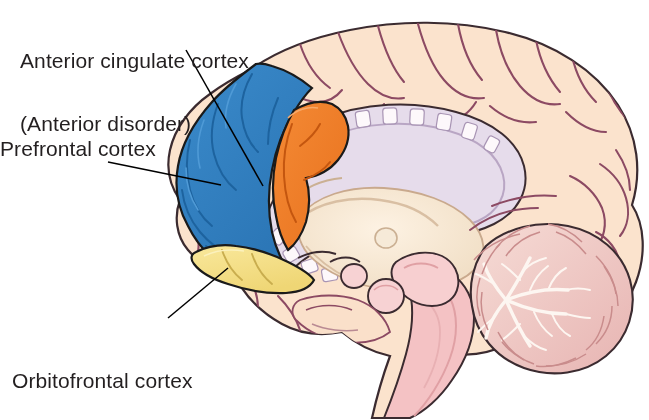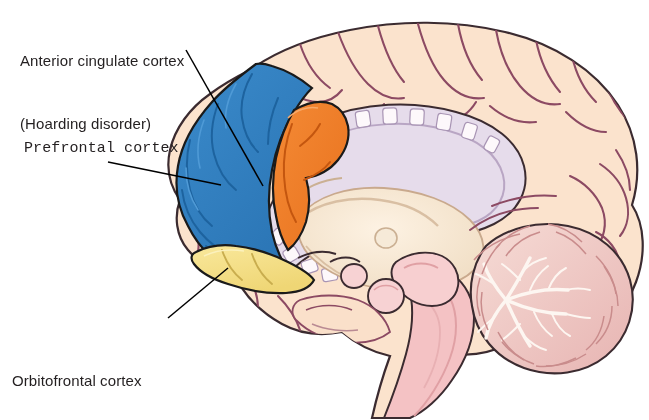--- a/index.html
+++ b/index.html
@@ -11,27 +11,27 @@
     position: relative;
     width: 649px;
     height: 420px;
     background: #ffffff;
     overflow: hidden;
     font-family: "Liberation Sans", sans-serif;
   }
   .label {
     position: absolute;
     color: #231f20;
-    font-size: 15px;
+    font-size: 21px;
     line-height: 21px;
     white-space: pre;
     letter-spacing: 0.1px;
   }
   #label-acc { left: 20px; top: 8px; }
-  #label-pfc { left: 24px; top: 96px; font-family: Liberation Mono, monospace; }
+  #label-pfc { left: 0; top: 96px; }
   #label-ofc { left: 12px; top: 328px; }
   #brain-svg {
     position: absolute;
     left: 0;
     top: 0;
     width: 649px;
     height: 420px;
   }
 </style>
 </head>
@@ -305,21 +305,21 @@
 
     <g stroke="#000000" stroke-width="1.5" fill="none">
       <line x1="186" y1="50" x2="263" y2="186"></line>
       <line x1="108" y1="162" x2="221" y2="185"></line>
       <line x1="168" y1="318" x2="228" y2="268"></line>
     </g>
   </svg>
 
   <div class="label" id="label-acc">
     <div>Anterior cingulate cortex</div>
-    <div>(Hoarding disorder)</div>
+    <div>(Anterior disorder)</div>
   </div>
 
   <div class="label" id="label-pfc">
     <div>Prefrontal cortex</div>
   </div>
 
   <div class="label" id="label-ofc">
     <div>Orbitofrontal cortex</div>
     
     

